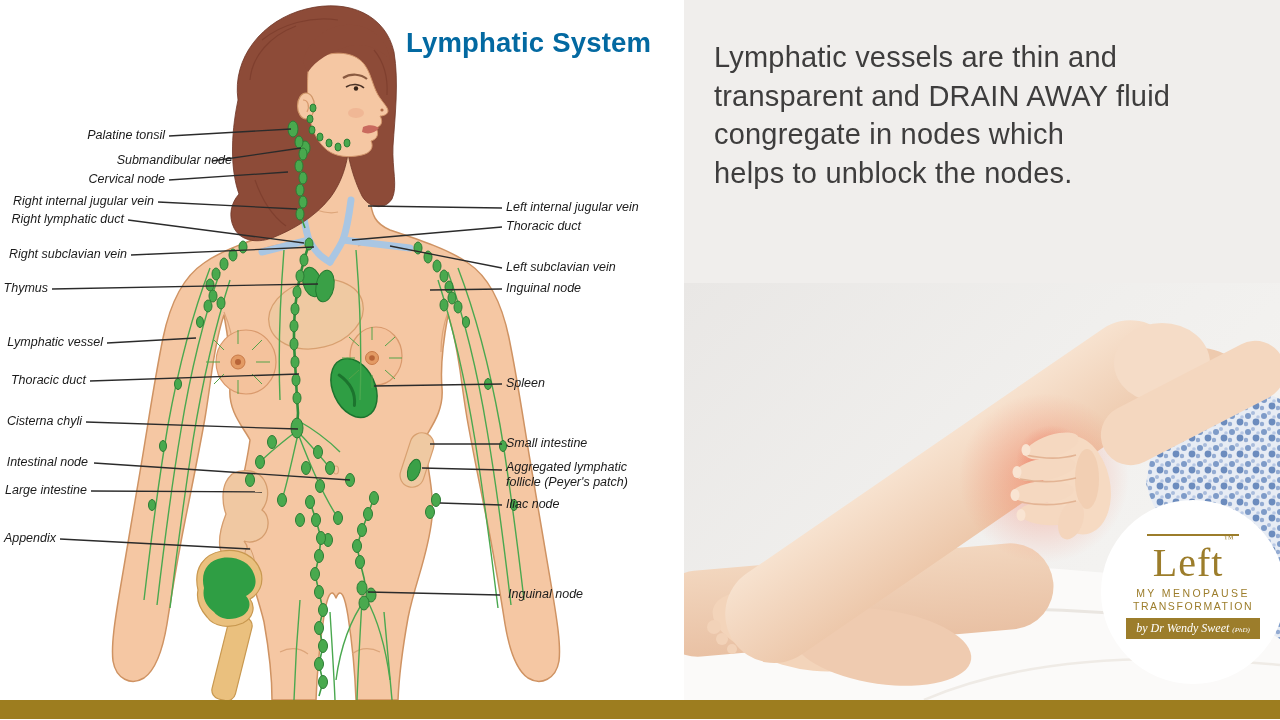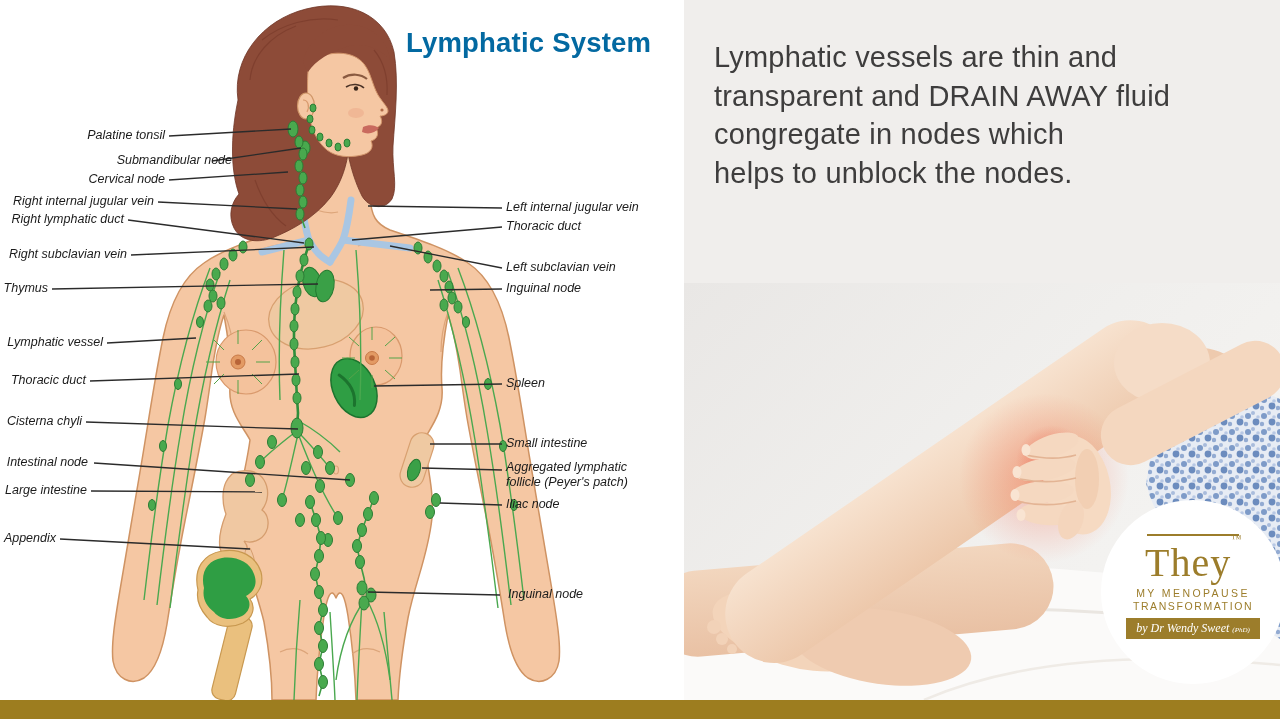--- a/index.html
+++ b/index.html
@@ -435,21 +435,21 @@
           </g>
           <ellipse cx="342" cy="167" rx="4.5" ry="6" fill="#f9e4d2"></ellipse>
           <ellipse cx="333" cy="189" rx="4.5" ry="6" fill="#f9e4d2"></ellipse>
           <ellipse cx="331" cy="212" rx="4.5" ry="6" fill="#f9e4d2"></ellipse>
           <ellipse cx="337" cy="232" rx="4.5" ry="6" fill="#f9e4d2"></ellipse>
         </g>
       </svg>
 
       <div class="logo-circle">
         <div class="logo-rule"></div>
-        <div class="logo-brand"><span>They</span><sup class="logo-tm">™</sup></div>
+        <div class="logo-brand"><span>Left</span><sup class="logo-tm">™</sup></div>
         <div class="logo-line1">MY MENOPAUSE</div>
         <div class="logo-line2">TRANSFORMATION</div>
         <div class="logo-banner"><span>by Dr Wendy Sweet</span> <span class="logo-banner-note">(PhD)</span></div>
       </div>
     </div>
   </div>
 
   <div class="gold-bar"></div>
 </div>
 

